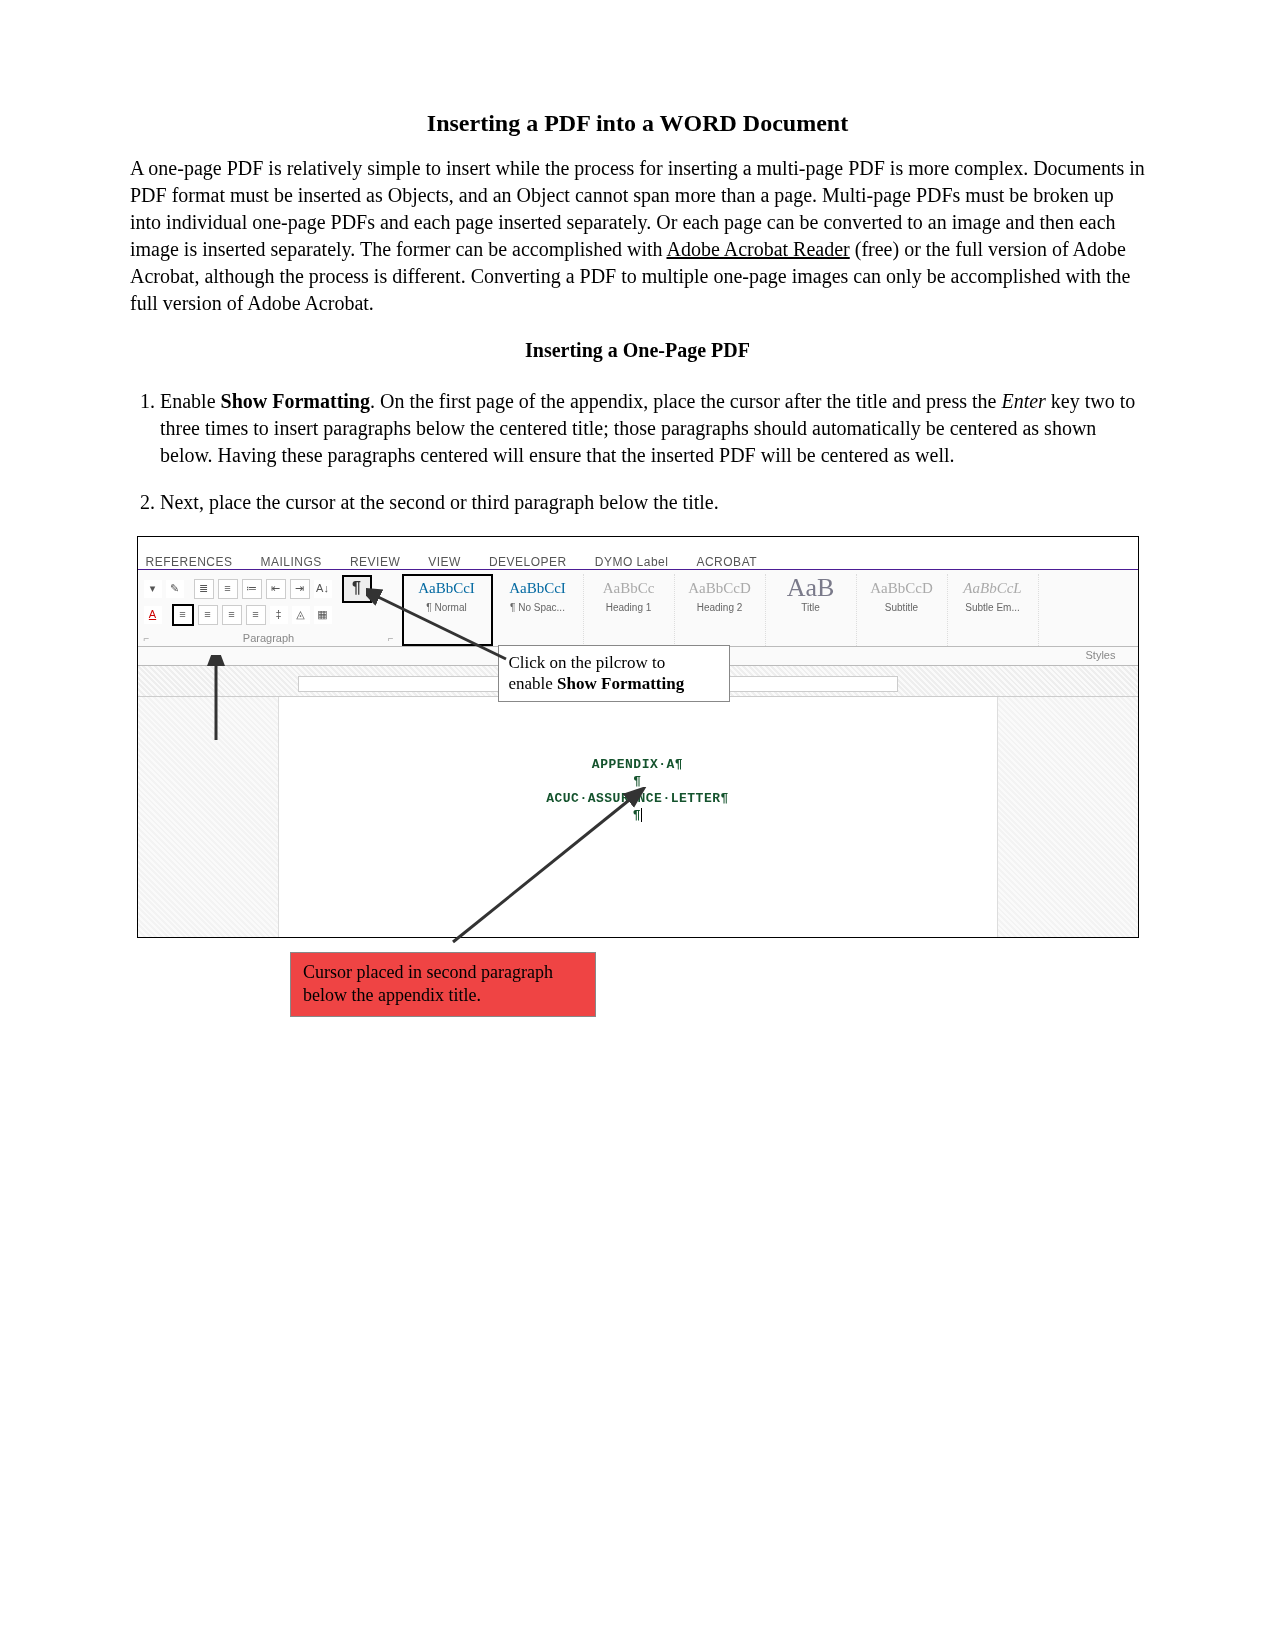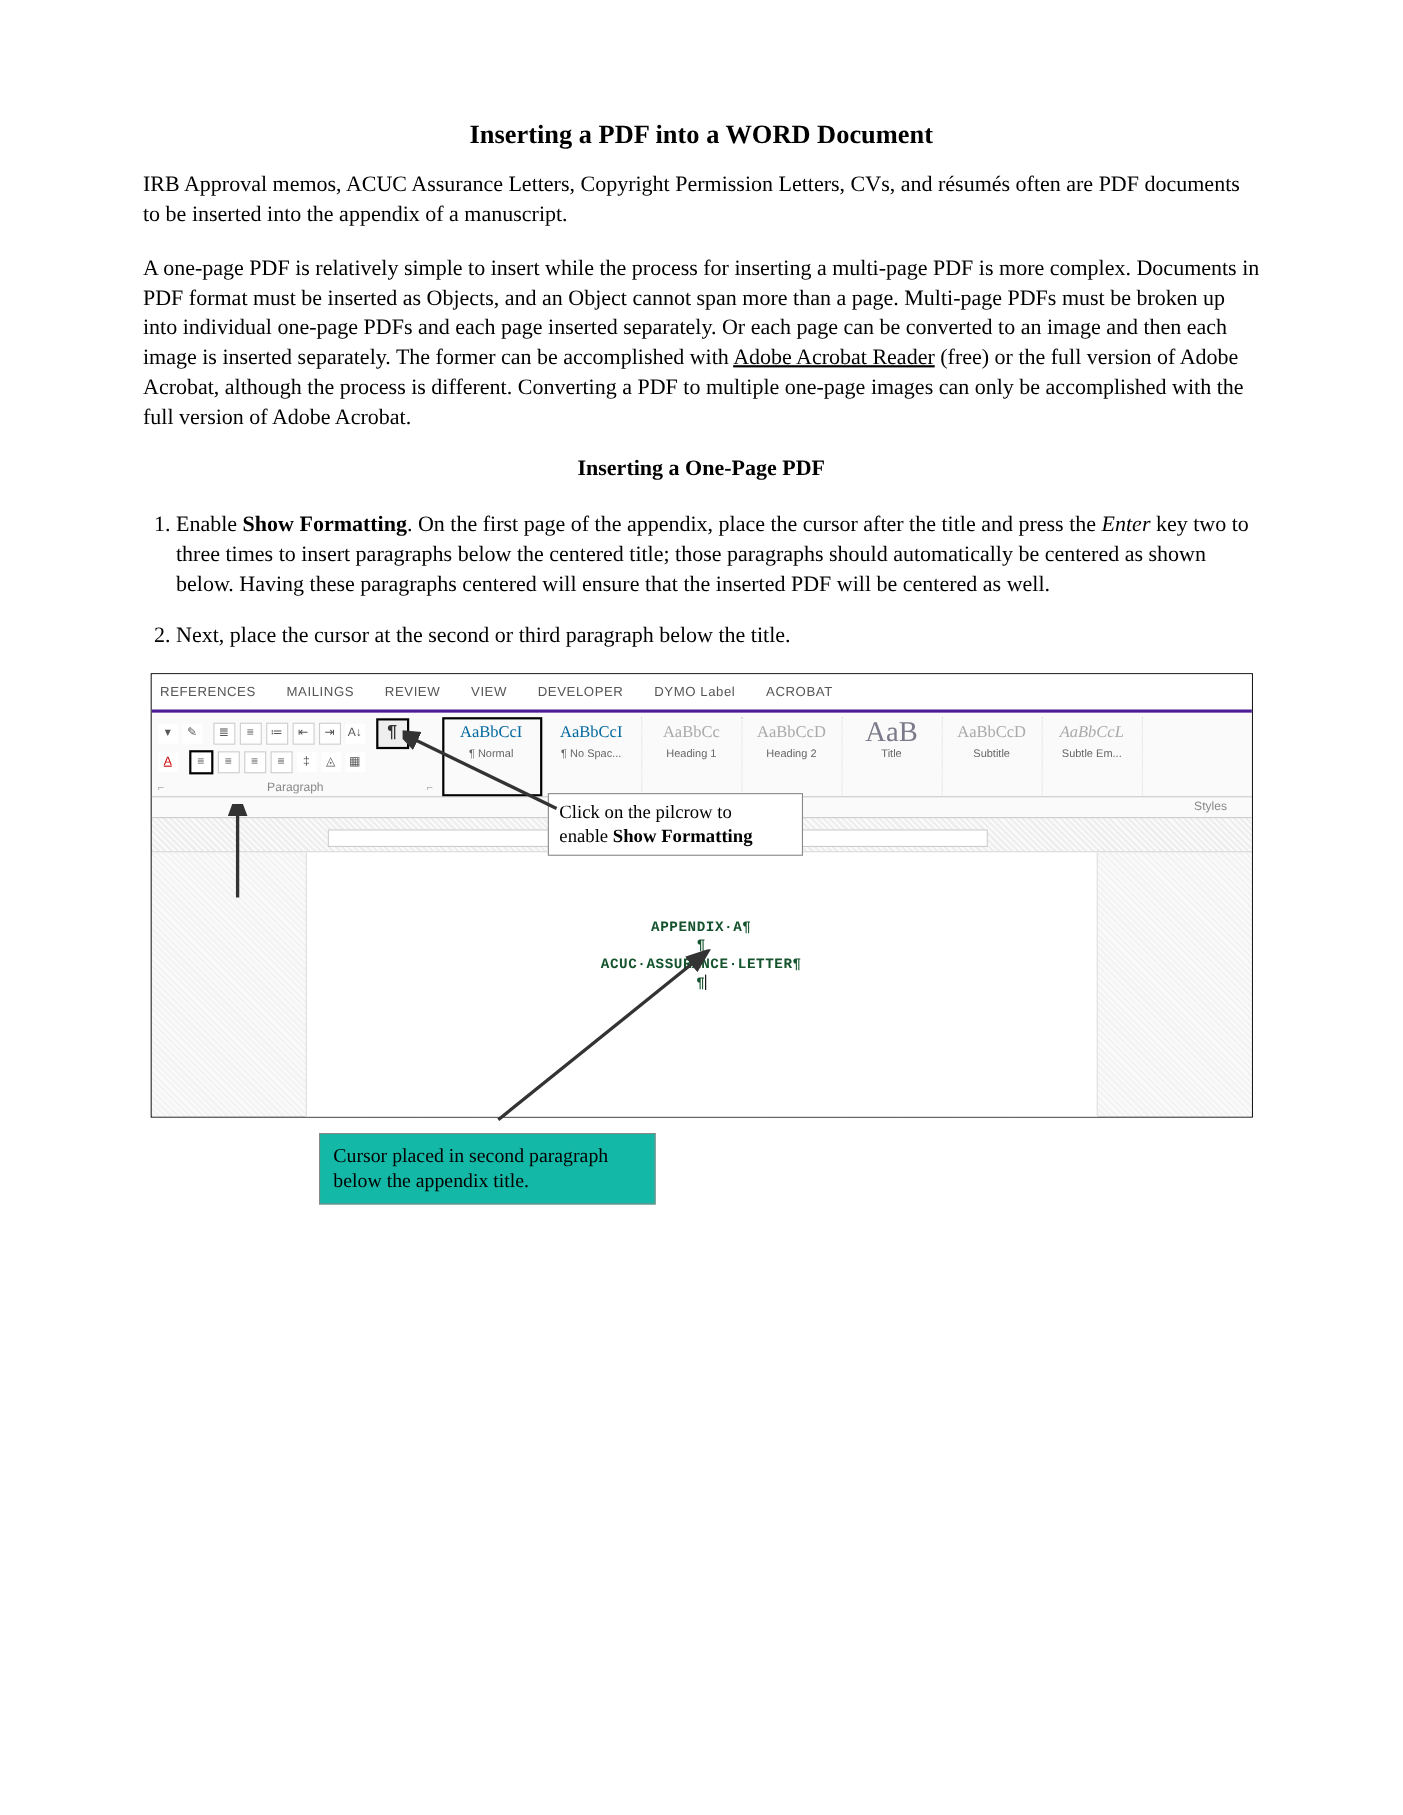--- a/index.html
+++ b/index.html
@@ -50,23 +50,23 @@
     margin: 10px auto 0 auto;
     border: 1px solid #000;
     background: #fff;
     position: relative;
     font-family: "Segoe UI", Tahoma, sans-serif;
     font-size: 13px;
     color: #444;
   }
   .menubar {
     height: 32px;
-    border-bottom: 3px solid #4c1d95;
+    border-bottom: 1px solid #4c1d95;
     display: flex;
-    align-items: center;
+    align-items: flex-end;
     padding-left: 8px;
     background: #fff;
   }
   .menubar span {
     margin-right: 28px;
     font-size: 12px;
     letter-spacing: 0.5px;
     color: #555;
     text-transform: uppercase;
   }
@@ -202,41 +202,40 @@
     font-family:"Times New Roman", serif;
     font-size:17px;
     color:#000;
     line-height:1.25;
   }
   .arrow-svg { position:absolute; pointer-events:none; }
 
   .cursor-callout {
     width:280px;
     margin:14px 0 0 160px;
-    background:#14b8a6;
+    background:#ef4444;
     border:1px solid #888;
     padding:8px 12px;
     font-family:"Times New Roman", serif;
     font-size:18px;
     color:#000;
     line-height:1.3;
   }
 
   .vert-arrow {
     position:absolute;
     left:68px; top:118px;
   }
 </style>
 </head>
 <body>
 
 <div class="page">
   <h1 class="main-title">Inserting a PDF into a WORD Document</h1>
 
-  <p class="body-para">IRB Approval memos, ACUC Assurance Letters, Copyright Permission Letters, CVs, and résumés often are PDF documents to be inserted into the appendix of a manuscript.</p>
 
   <p class="body-para">
     <span>A one-page PDF is relatively simple to insert while the process for inserting a multi-page PDF is more complex. Documents in PDF format must be inserted as Objects, and an Object cannot span more than a page. Multi-page PDFs must be broken up into individual one-page PDFs and each page inserted separately. Or each page can be converted to an image and then each image is inserted separately. The former can be accomplished with </span><span class="link-underline">Adobe Acrobat Reader</span><span> (free) or the full version of Adobe Acrobat, although the process is different. Converting a PDF to multiple one-page images can only be accomplished with the full version of Adobe Acrobat.</span>
   </p>
 
   <h2 class="sub-title">Inserting a One-Page PDF</h2>
 
   <ol class="steps">
     <li>
       <span>Enable </span><span class="bold">Show Formatting</span><span>. On the first page of the appendix, place the cursor after the title and press the </span><span class="italic">Enter</span><span> key two to three times to insert paragraphs below the centered title; those paragraphs should automatically be centered as shown below. Having these paragraphs centered will ensure that the inserted PDF will be centered as well.</span>

